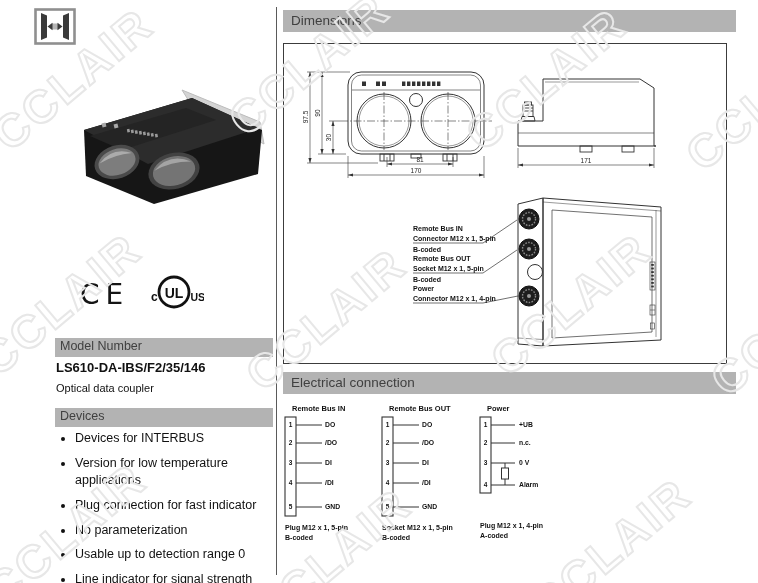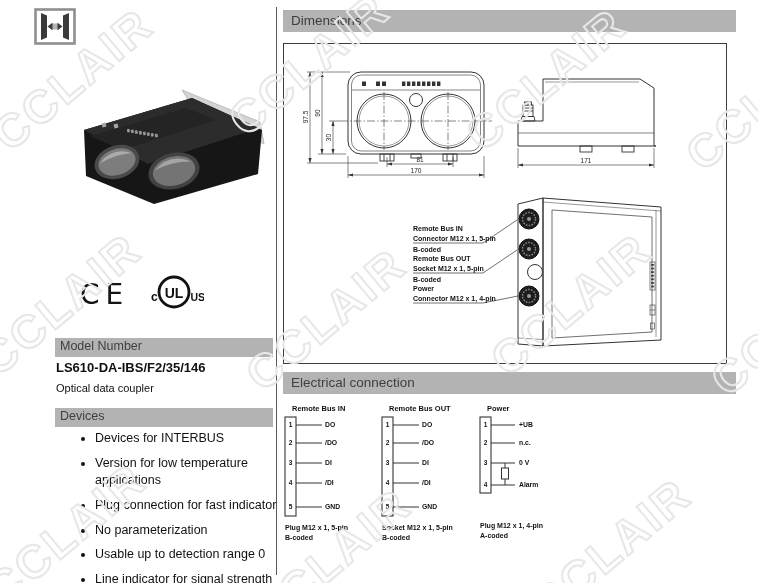--- a/index.html
+++ b/index.html
@@ -24,21 +24,21 @@
   .hbar.left{width:218px;height:19px;font-size:12.5px;line-height:17px;padding:0 5px;}
   .hbar.right{width:453px;height:22px;font-size:13.5px;line-height:22px;padding:0 8px;}
   .divider{position:absolute;left:276px;top:7px;width:1px;height:568px;background:#5a5a5a;}
   .dim-box{position:absolute;left:283px;top:43px;width:444px;height:321px;border:1px solid #3c3c3c;box-sizing:border-box;background:#fff;}
   .model-number{position:absolute;left:56px;top:360px;font-size:13px;font-weight:bold;}
   .model-desc{position:absolute;left:56px;top:382px;font-size:11px;}
   ul.features{
     position:absolute;left:56px;top:430px;width:221px;margin:0;padding:0 0 0 19px;
     font-size:12.5px;line-height:1.38;
   }
-  ul.features li{margin-bottom:7.5px;margin-left:20px;}
+  ul.features li{margin-bottom:7.5px;}
   .certs{position:absolute;left:56px;top:266px;width:215px;height:62px;margin-left:24px;}
   .ce-mark{position:absolute;left:0px;top:12px;font-size:28px;letter-spacing:6px;font-family:"DejaVu Sans",sans-serif;color:#151515;}
   svg text{font-family:"Liberation Sans","DejaVu Sans",sans-serif;}
 </style>
 </head>
 <body>
 
 <div class="divider"></div>
 
 <div class="abs" style="left:34px;top:8px;">

